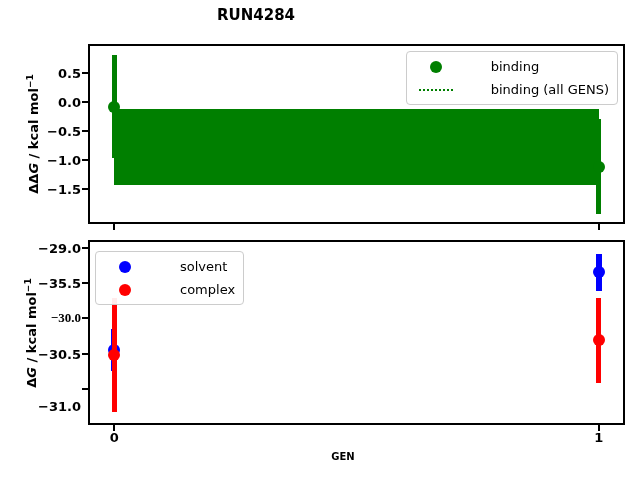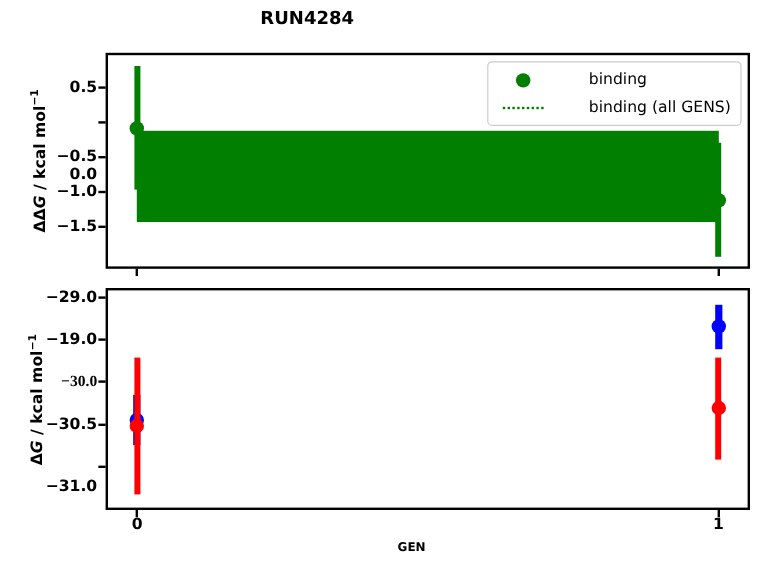--- a/index.html
+++ b/index.html
@@ -60,41 +60,55 @@
       <div class="lrow">
         <span class="swatch">
             <span class="dotline" style="border-top-color: rgb(0, 127, 0);"></span>
           </span>
         <span class="llab">binding (all GENS)</span>
       </div>
     </div>
   <div class="ytick" style="top: 25.8079px;"></div>
       <div class="yticklabel" style="top: 26.8079px;">0.5</div>
       <div class="ytick" style="top: 54.947px;"></div>
-      <div class="yticklabel" style="top: 55.947px; margin-top: 44px;">0.0</div>
+      <div class="yticklabel" style="top: 55.947px;">0.0</div>
       <div class="ytick" style="top: 84.0861px;"></div>
       <div class="yticklabel" style="top: 85.0861px;">−0.5</div>
       <div class="ytick" style="top: 113.225px;"></div>
       <div class="yticklabel" style="top: 114.225px;">−1.0</div>
       <div class="ytick" style="top: 142.364px;"></div>
       <div class="yticklabel" style="top: 143.364px;">−1.5</div>
       <div class="xtick" style="left: 23.2273px;"></div>
       <div class="xtick" style="left: 507.773px;"></div>
       <div class="band" style="left: 24.2273px; width: 484.545px; top: 62.9404px; height: 75.7616px; background: rgb(0, 127, 0);"></div>
       <div class="errbar" style="left: 21.7273px; top: 8.74172px; width: 5px; height: 103.735px; background: rgb(0, 127, 0);"></div>
       <div class="errbar" style="left: 506.273px; top: 72.8477px; width: 5px; height: 95.5762px; background: rgb(0, 127, 0);"></div>
       <div class="marker" style="left: 18.2273px; top: 54.6093px; background: rgb(0, 127, 0);"></div>
       <div class="marker" style="left: 502.773px; top: 114.636px; background: rgb(0, 127, 0);"></div>
     </div>
 
   <div class="axes" id="ax-bot">
+    <div class="legend legend-tl">
+      <div class="lrow">
+        <span class="swatch">
+            <span class="dot" style="background: rgb(0, 0, 255);"></span>
+          </span>
+        <span class="llab">solvent</span>
+      </div>
+      <div class="lrow">
+        <span class="swatch">
+            <span class="dot" style="background: rgb(255, 0, 0);"></span>
+          </span>
+        <span class="llab">complex</span>
+      </div>
+    </div>
   <div class="ytick" style="top: 4.65625px;"></div>
       <div class="yticklabel" style="top: 5.65625px;">−29.0</div>
       <div class="ytick" style="top: 40.0078px;"></div>
-      <div class="yticklabel" style="top: 41.0078px;">−19.0</div>
+      <div class="yticklabel" style="top: 41.0078px;">−35.5</div>
       <div class="ytick" style="top: 75.3594px;"></div>
       <div class="yticklabel" style="top: 76.3594px; font-family: Liberation Serif, serif;">−30.0</div>
       <div class="ytick" style="top: 110.711px;"></div>
       <div class="yticklabel" style="top: 111.711px;">−30.5</div>
       <div class="ytick" style="top: 146.062px;"></div>
       <div class="yticklabel" style="top: 164px;">−31.0</div>
       <div class="xtick" style="left: 23.2273px;"></div>
       <div class="xticklabel" style="left: 24.2273px;">0</div>
       <div class="xtick" style="left: 507.773px;"></div>
       <div class="xticklabel" style="left: 508.773px;">1</div>

